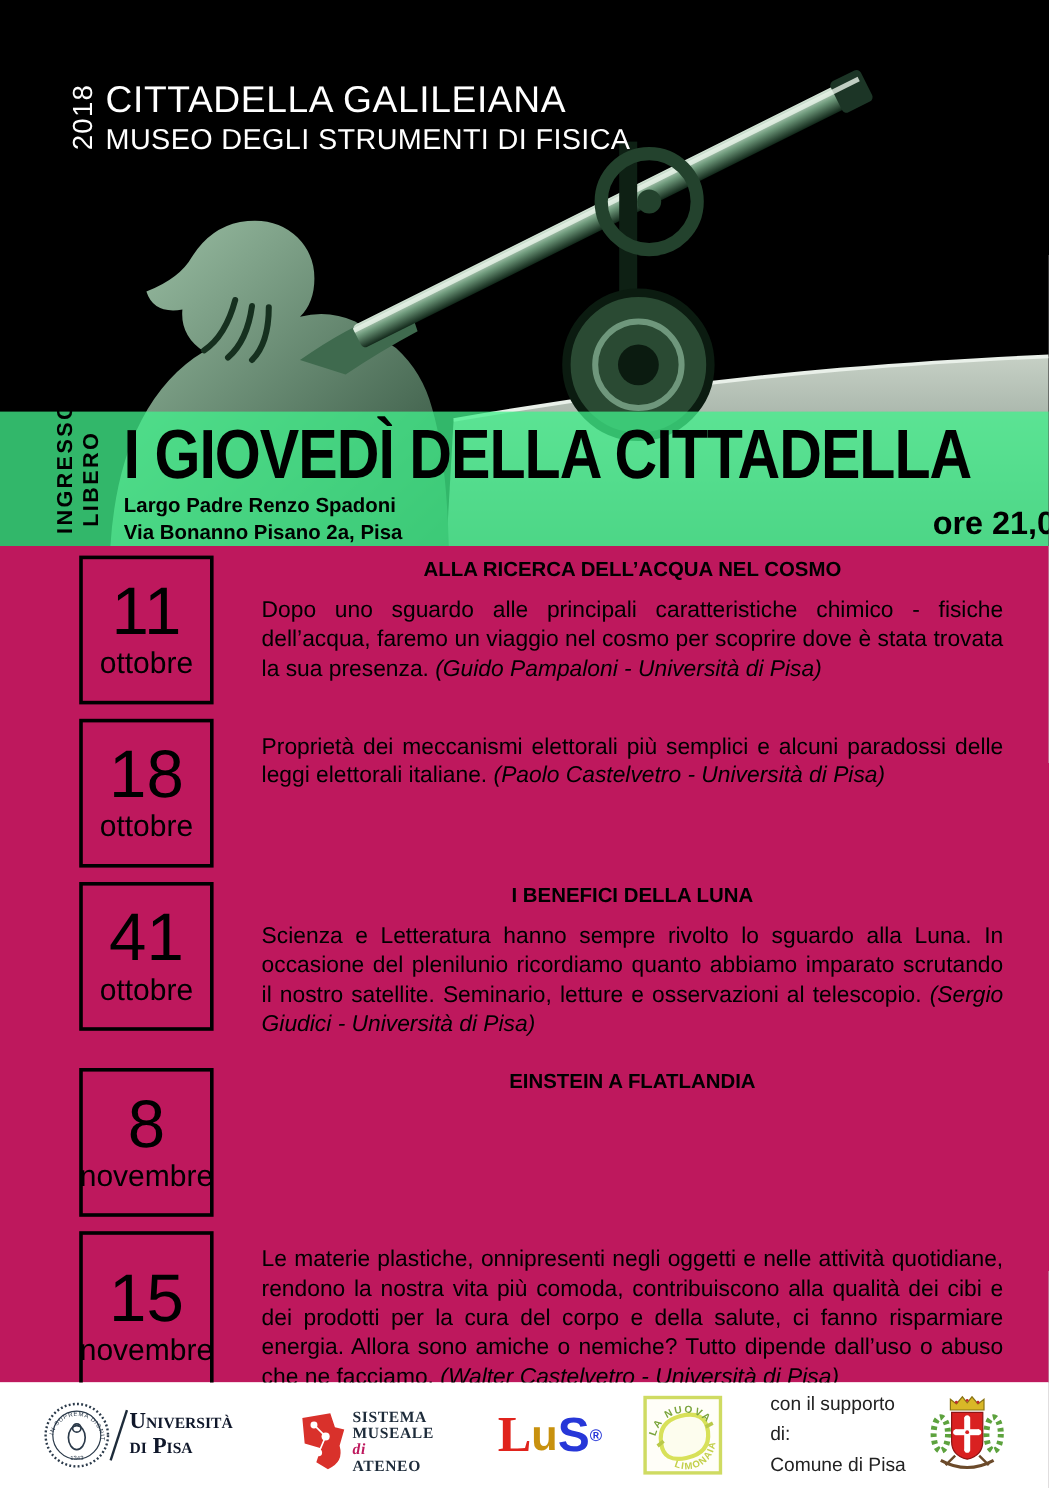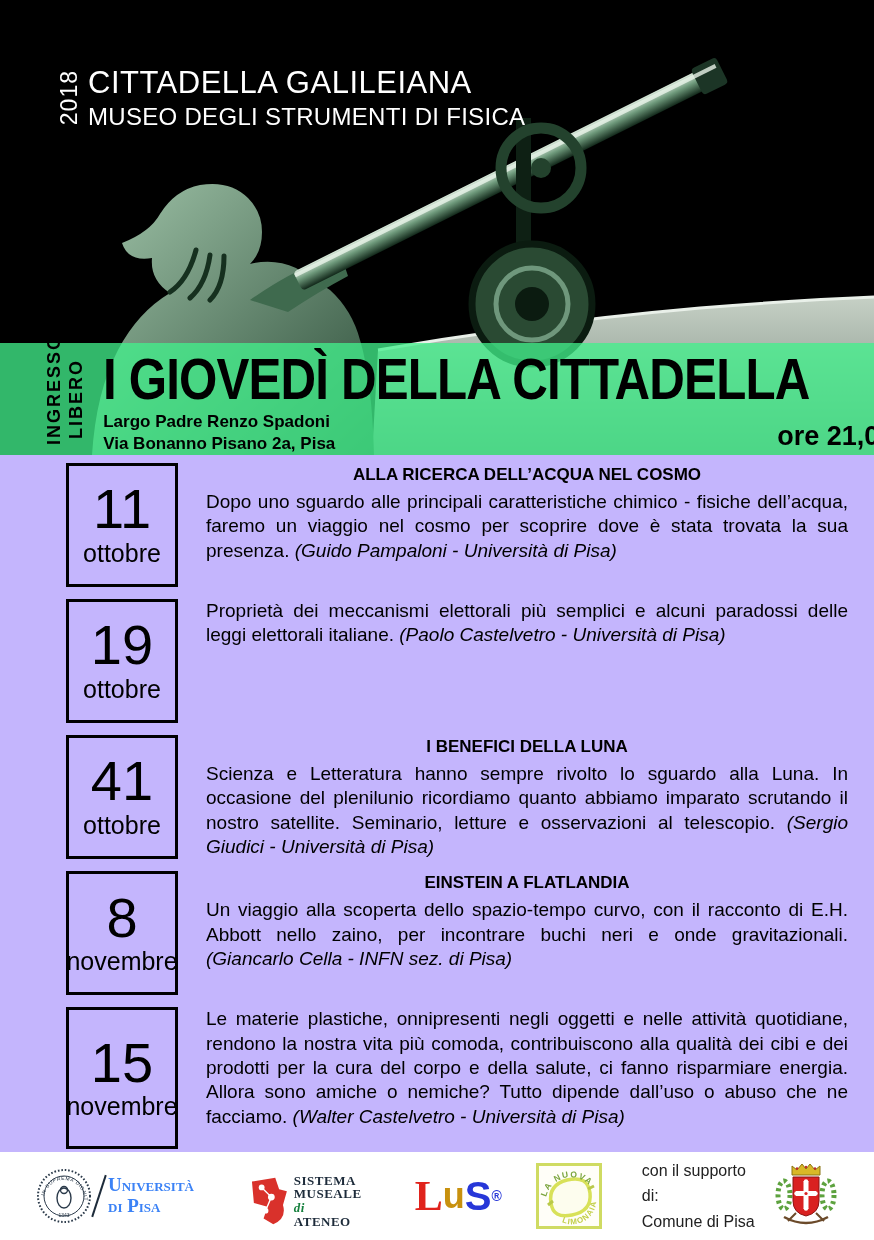--- a/index.html
+++ b/index.html
@@ -20,42 +20,42 @@
   .admission {writing-mode:vertical-rl; transform:rotate(180deg); font-weight:bold; font-size:18px;
               letter-spacing:2px; line-height:1.2; margin:10px 0 10px 44px; text-align:center;}
   .banner-center {flex:1; padding-left:16px; padding-top:6px;}
   .banner-title {font-weight:bold; font-size:58px; line-height:1.02; letter-spacing:-1px;
                  transform:scaleX(0.85); transform-origin:0 50%; white-space:nowrap;}
   .banner-sub {display:flex; justify-content:space-between; align-items:flex-end; padding-right:40px; margin-top:3px;}
   .address {font-weight:bold; font-size:17px; line-height:1.3;}
   .time {font-weight:bold; font-size:27px; padding-bottom:3px;}
 
   
-  .events {background:#c4b5fd; height:697px; box-sizing:border-box; padding:8px 26px 0 66px; overflow:hidden;}
+  .events {background:#be185d; height:697px; box-sizing:border-box; padding:8px 26px 0 66px; overflow:hidden;}
   .event-row {display:flex; margin-bottom:12px;}
   .date-box {width:112px; min-width:112px; height:124px; border:3px solid #000; box-sizing:border-box;
              display:flex; flex-direction:column; align-items:center; justify-content:center;}
   .row-5 .date-box {height:142px;}
   .day {font-size:56px; line-height:0.95;}
   .month {font-size:25px; margin-top:3px;}
   .event-content {margin-left:28px; flex:1; min-width:0;}
   .event-title {text-align:center; font-weight:bold; font-size:17px; margin:2px 0 5px;}
-  .event-desc {margin:0; font-size:19px; line-height:1.28; text-align:justify;}
+  .event-desc {margin:12px; font-size:19px; line-height:1.28; text-align:justify;}
   .speaker {font-style:italic;}
 
   
   .footer {height:88px; background:#fff; display:flex; align-items:center; padding:0 36px; box-sizing:border-box;}
   .logo {display:flex; align-items:center;}
   .unipisa-text {font-family:"Liberation Serif", serif; font-variant:small-caps; font-weight:bold;
-                 color:#3b82f6; font-size:19px; line-height:1.1; margin-left:8px;}
+                 color:#0f172a; font-size:19px; line-height:1.1; margin-left:8px;}
   .slash {width:2px; height:44px; background:#1d2b3a; transform:rotate(18deg); margin-left:6px;}
   .museale {margin-left:56px;margin-top:10px;}
   .museale-text {font-family:"Liberation Serif", serif; font-weight:bold; color:#1d2b3a;
                  font-size:13px; line-height:1.05; letter-spacing:0.5px; margin-left:5px;}
-  .museale-di {color:#15803d; font-style:italic; text-transform:lowercase;}
+  .museale-di {color:#be185d; font-style:italic; text-transform:lowercase;}
   .lus {margin-left:52px; font-weight:bold; white-space:nowrap;}
   .lus-l {font-family:"Liberation Serif", serif; font-size:42px; color:#e0231c;}
   .lus-u {font-size:36px; color:#c8910e;}
   .lus-s {font-size:40px; color:#2737d8;}
   .lus-reg {font-size:14px; color:#2737d8; vertical-align:super;}
   .limonaia {margin-left:34px;}
   .support {margin-left:40px; font-size:16px; color:#222; line-height:1.6;}
   .crest {margin-left:16px;}
 </style>
 </head>
@@ -133,21 +133,21 @@
         <div class="month">ottobre</div>
       </div>
       <div class="event-content">
         <div class="event-title">ALLA RICERCA DELL’ACQUA NEL COSMO</div>
         <p class="event-desc"><span>Dopo uno sguardo alle principali caratteristiche chimico - fisiche dell’acqua, faremo un viaggio nel cosmo per scoprire dove è stata trovata la sua presenza.</span> <span class="speaker">(Guido Pampaloni - Università di Pisa)</span></p>
       </div>
     </div>
 
     <div class="event-row row-2">
       <div class="date-box">
-        <div class="day">19</div>
+        <div class="day">18</div>
         <div class="month">ottobre</div>
       </div>
       <div class="event-content">
         <p class="event-desc"><span>Proprietà dei meccanismi elettorali più semplici e alcuni paradossi delle leggi elettorali italiane.</span> <span class="speaker">(Paolo Castelvetro - Università di Pisa)</span></p>
       </div>
     </div>
 
     <div class="event-row row-3">
       <div class="date-box">
         <div class="day">41</div>
@@ -159,21 +159,20 @@
       </div>
     </div>
 
     <div class="event-row row-4">
       <div class="date-box">
         <div class="day">8</div>
         <div class="month">novembre</div>
       </div>
       <div class="event-content">
         <div class="event-title">EINSTEIN A FLATLANDIA</div>
-        <p class="event-desc"><span>Un viaggio alla scoperta dello spazio-tempo curvo, con il racconto di E.H. Abbott nello zaino, per incontrare buchi neri e onde gravitazionali.</span> <span class="speaker">(Giancarlo Cella - INFN sez. di Pisa)</span></p>
       </div>
     </div>
 
     <div class="event-row row-5">
       <div class="date-box">
         <div class="day">15</div>
         <div class="month">novembre</div>
       </div>
       <div class="event-content">
         <p class="event-desc"><span>Le materie plastiche, onnipresenti negli oggetti e nelle attività quotidiane, rendono la nostra vita più comoda, contribuiscono alla qualità dei cibi e dei prodotti per la cura del corpo e della salute, ci fanno risparmiare energia. Allora sono amiche o nemiche? Tutto dipende dall’uso o abuso che ne facciamo.</span> <span class="speaker">(Walter Castelvetro - Università di Pisa)</span></p>

